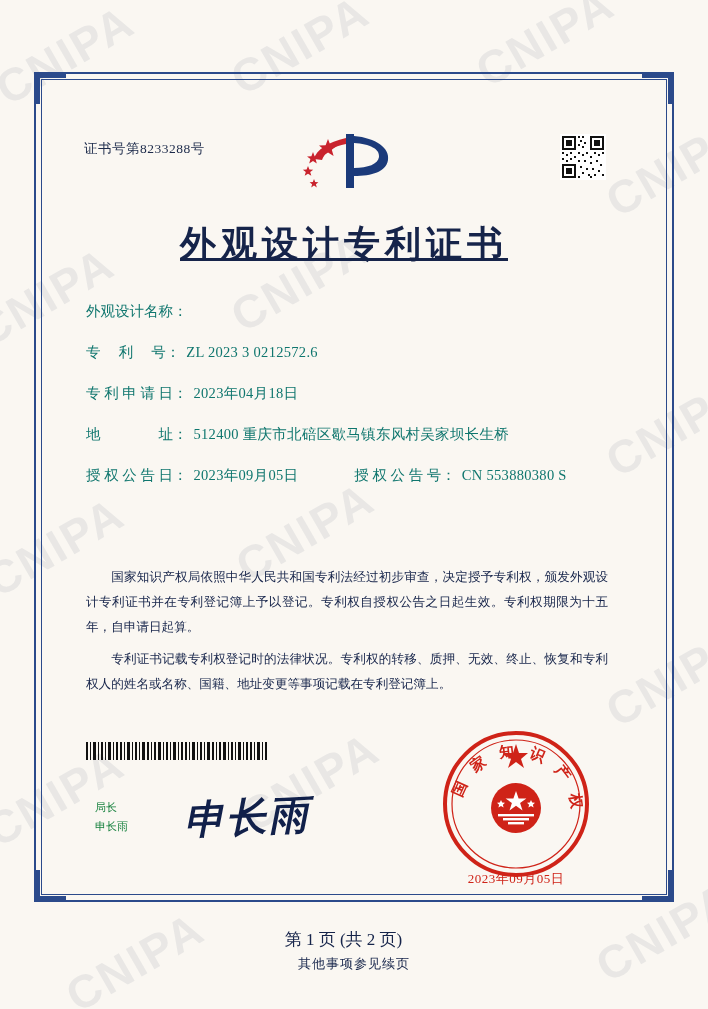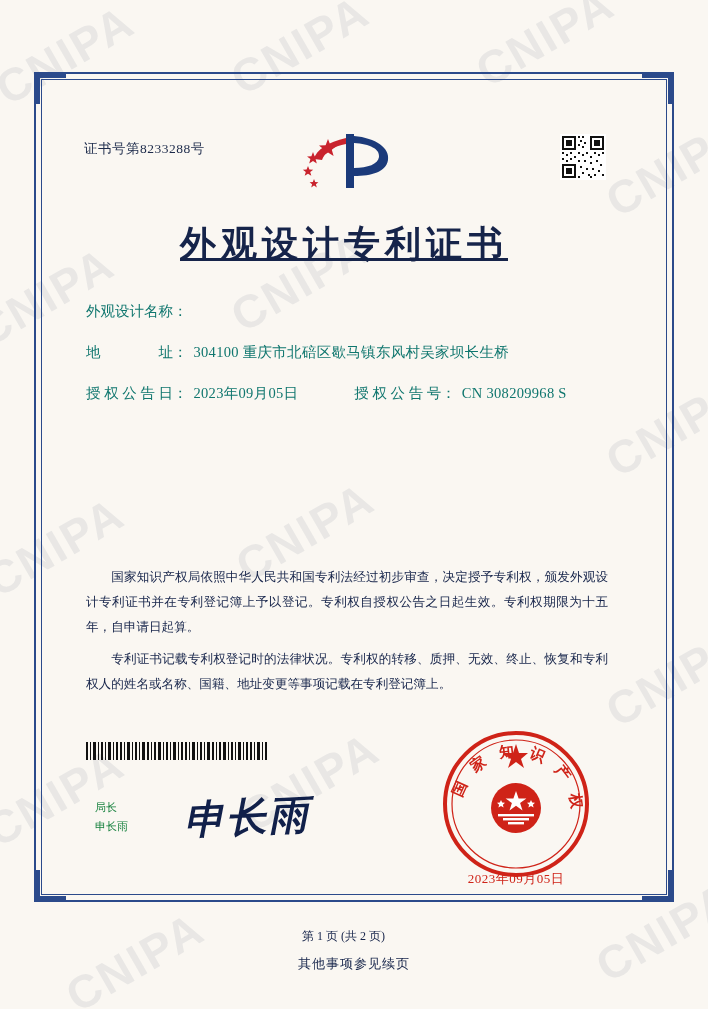--- a/index.html
+++ b/index.html
@@ -200,21 +200,21 @@
     color: #cf2318;
     letter-spacing: 0.5px;
   }
 
   .page-no {
     position: absolute;
     left: 0;
     right: 1px;
     top: 848px;
     text-align: center;
-    font-size: 12px;
+    font-size: 17px;
     color: #16244a;
   }
 
   .footer-note {
     position: absolute;
     left: 0;
     right: 0;
     top: 955px;
     text-align: center;
     font-size: 13px;
@@ -321,28 +321,36 @@
     </svg>
   </div>
 
   <div class="title">外观设计专利证书</div>
 
   <div class="fields">
     <div class="field-row">
       <span class="field-label">外观设计名称：</span>
     </div>
     <div class="field-row">
+      <span class="field-label">专　 利　 号：</span>
+      <span class="field-value">ZL 2023 3 0212572.6</span>
+    </div>
+    <div class="field-row">
+      <span class="field-label">专 利 申 请 日：</span>
+      <span class="field-value">2023年04月18日</span>
+    </div>
+    <div class="field-row">
       <span class="field-label">地　　　　址：</span>
-      <span class="field-value">304100 重庆市北碚区歇马镇东风村吴家坝长生桥</span>
+      <span class="field-value">512400 重庆市北碚区歇马镇东风村吴家坝长生桥</span>
     </div>
     <div class="field-row dual">
       <span class="field-label">授 权 公 告 日：</span>
       <span class="field-value">2023年09月05日</span>
       <span class="second-label">授 权 公 告 号：</span>
-      <span class="field-value">CN 308209968 S</span>
+      <span class="field-value">CN 553880380 S</span>
     </div>
   </div>
 
   <div class="paras">
     <p>国家知识产权局依照中华人民共和国专利法经过初步审查，决定授予专利权，颁发外观设计专利证书并在专利登记簿上予以登记。专利权自授权公告之日起生效。专利权期限为十五年，自申请日起算。</p>
     <p>专利证书记载专利权登记时的法律状况。专利权的转移、质押、无效、终止、恢复和专利权人的姓名或名称、国籍、地址变更等事项记载在专利登记簿上。</p>
   </div>
 
   <div class="barcode">
     <svg viewBox="0 0 182 18" width="182" height="18" xmlns="http://www.w3.org/2000/svg" shape-rendering="crispEdges">

